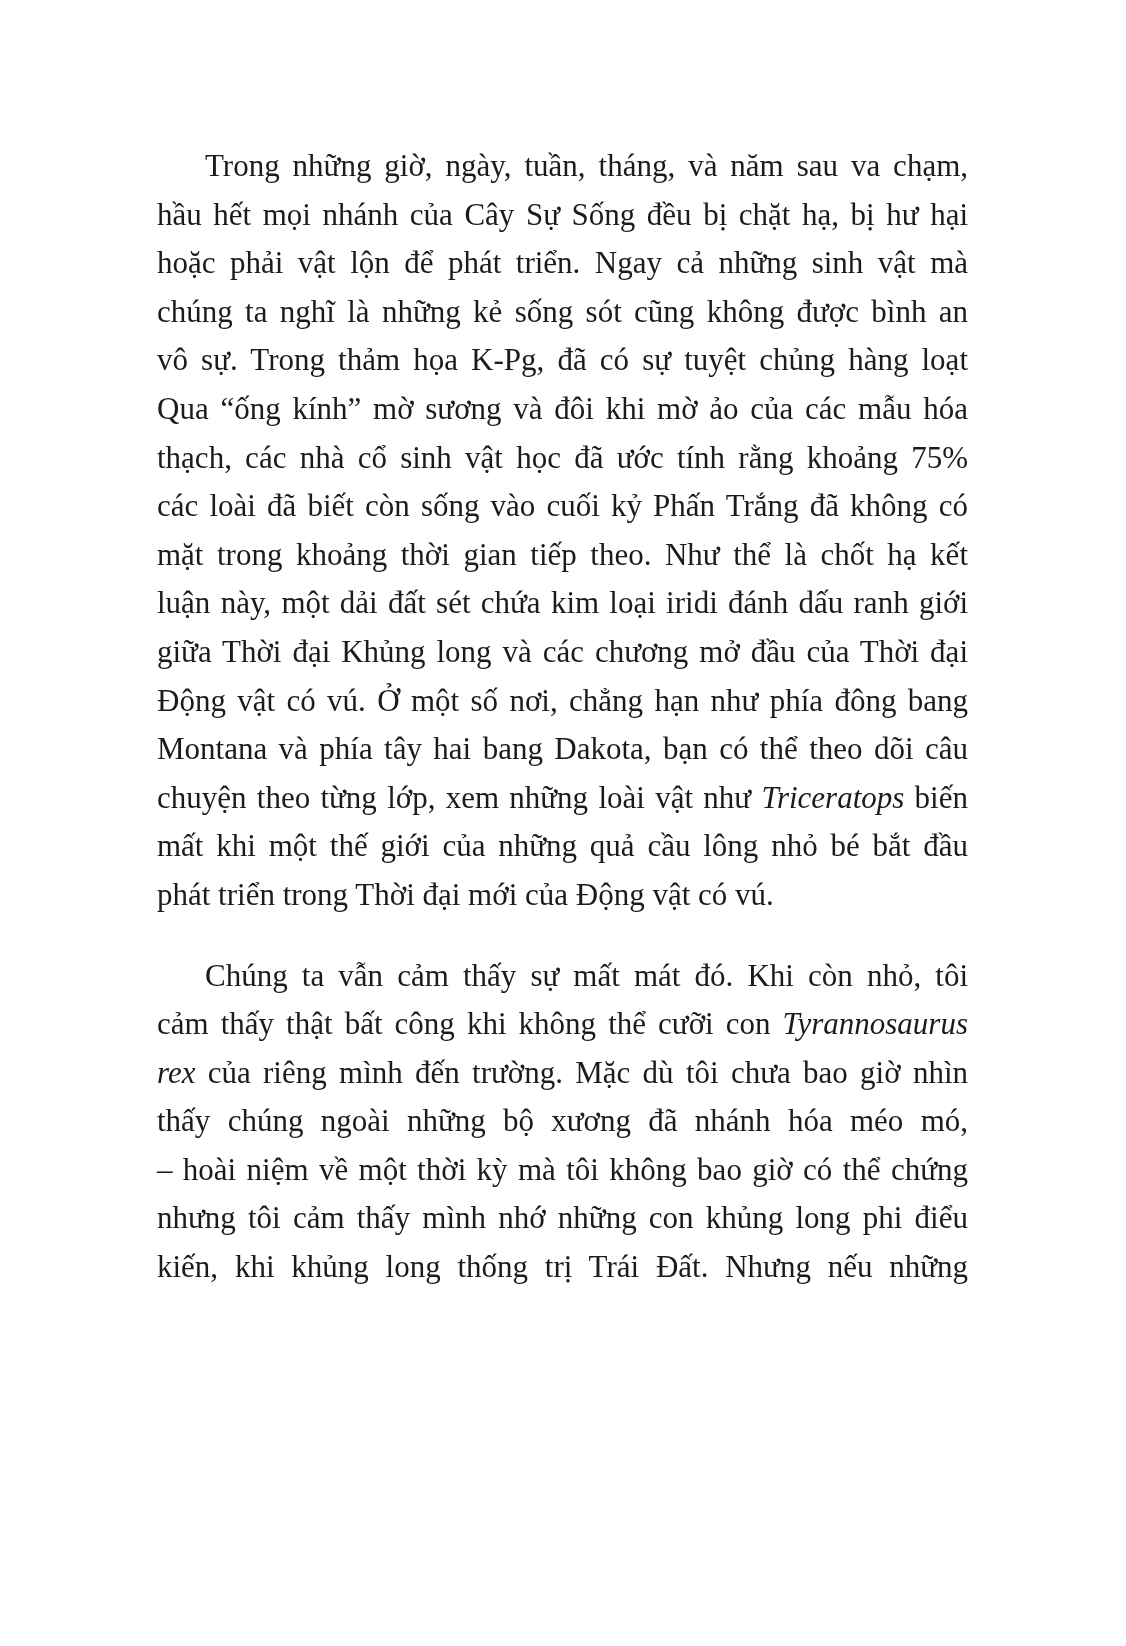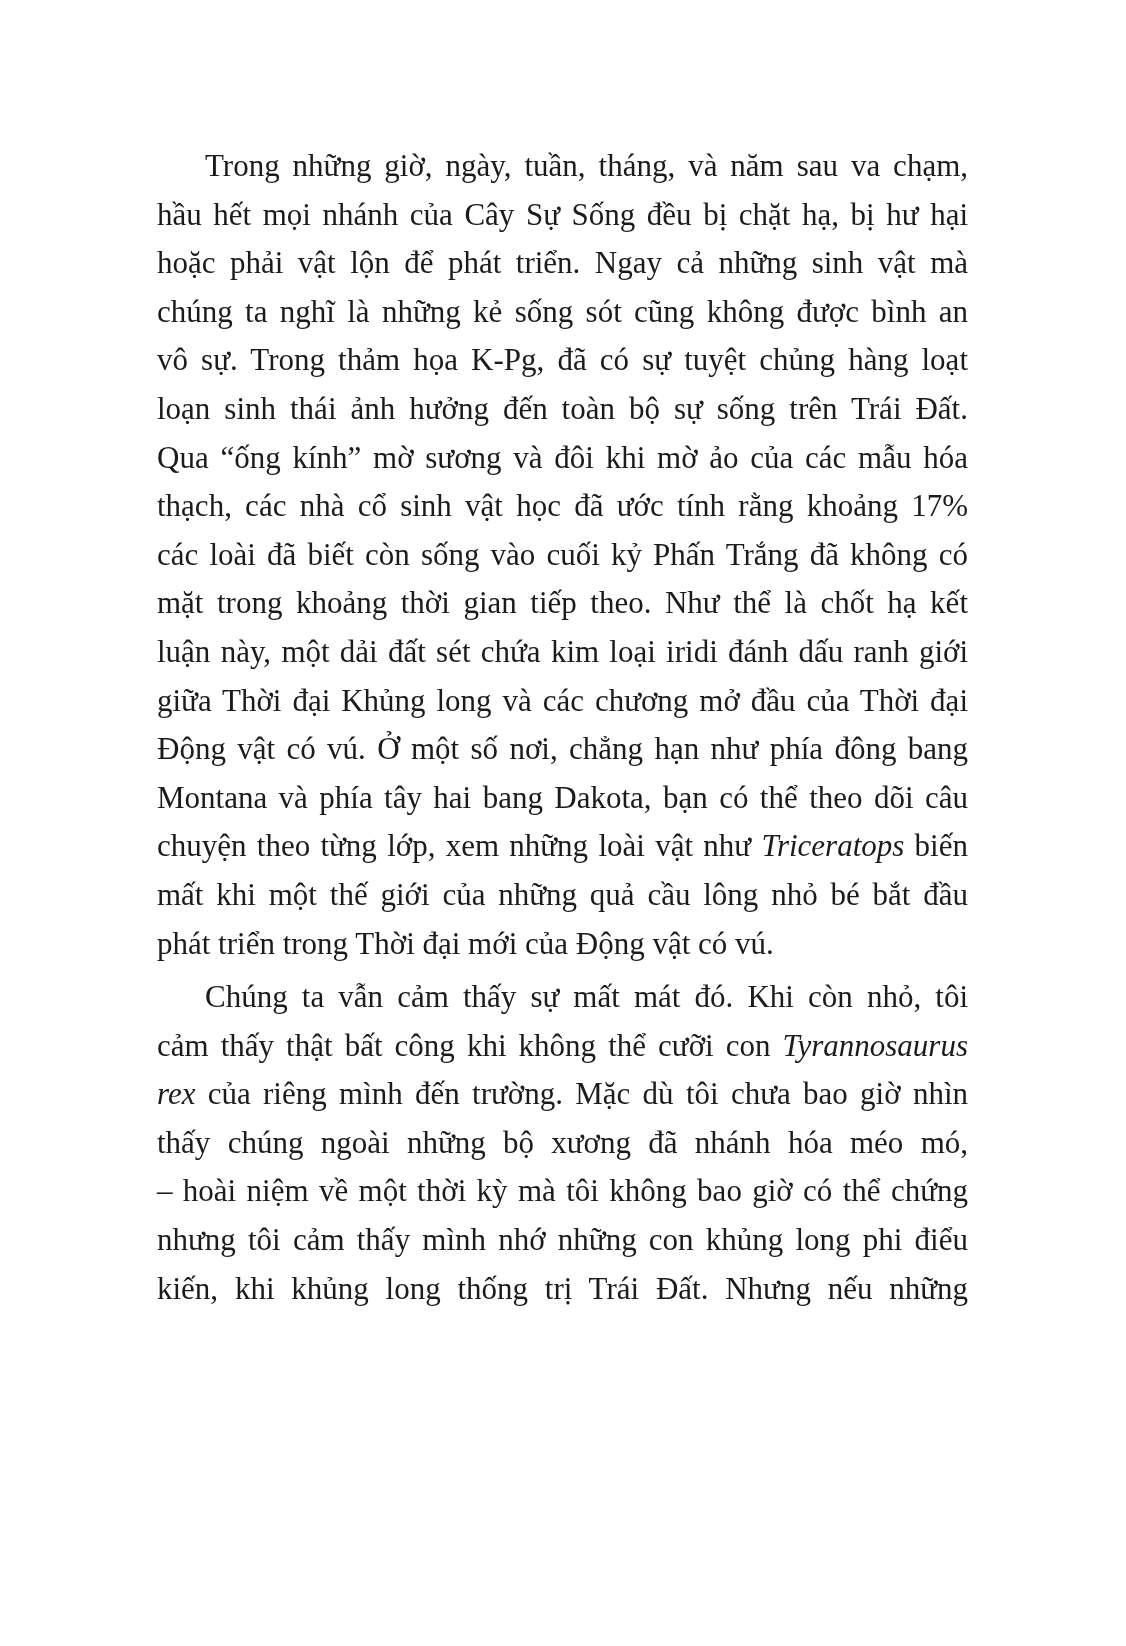--- a/index.html
+++ b/index.html
@@ -18,21 +18,21 @@
   }
   .text-block {
     position: absolute;
     left: 157px;
     top: 142px;
     width: 811px;
     font-size: 31px;
     line-height: 48.6px;
   }
   .paragraph + .paragraph {
-    margin-top: 5px;
+    margin-top: 32px;
   }
   .line {
     text-align: justify;
     text-align-last: justify;
   }
   .line.no-justify {
     text-align: center;
     text-align-last: left;
   }
   .line.indent {
@@ -74,23 +74,22 @@
 
 <div class="page">
 
   <main class="text-block" id="text-block">
       <div class="paragraph">
         <div class="line indent"><span>Trong những giờ, ngày, tuần, tháng, và năm sau va chạm,</span></div>
         <div class="line"><span>hầu hết mọi nhánh của Cây Sự Sống đều bị chặt hạ, bị hư hại</span></div>
         <div class="line"><span>hoặc phải vật lộn để phát triển. Ngay cả những sinh vật mà</span></div>
         <div class="line"><span>chúng ta nghĩ là những kẻ sống sót cũng không được bình an</span></div>
         <div class="line"><span>vô sự. Trong thảm họa K-Pg, đã có sự tuyệt chủng hàng loạt</span></div>
-        <div class="line"><span>loạn sinh thái ảnh hưởng đến toàn bộ sự sống trên Trái Đất.</span></div>
         <div class="line"><span>Qua “ống kính” mờ sương và đôi khi mờ ảo của các mẫu hóa</span></div>
-        <div class="line"><span>thạch, các nhà cổ sinh vật học đã ước tính rằng khoảng 17%</span></div>
+        <div class="line"><span>thạch, các nhà cổ sinh vật học đã ước tính rằng khoảng 75%</span></div>
         <div class="line"><span>các loài đã biết còn sống vào cuối kỷ Phấn Trắng đã không có</span></div>
         <div class="line"><span>mặt trong khoảng thời gian tiếp theo. Như thể là chốt hạ kết</span></div>
         <div class="line"><span>luận này, một dải đất sét chứa kim loại iridi đánh dấu ranh giới</span></div>
         <div class="line"><span>giữa Thời đại Khủng long và các chương mở đầu của Thời đại</span></div>
         <div class="line"><span>Động vật có vú. Ở một số nơi, chẳng hạn như phía đông bang</span></div>
         <div class="line"><span>Montana và phía tây hai bang Dakota, bạn có thể theo dõi câu</span></div>
         <div class="line"><span>chuyện theo từng lớp, xem những loài vật như </span><em>Triceratops</em><span> biến</span></div>
         <div class="line"><span>mất khi một thế giới của những quả cầu lông nhỏ bé bắt đầu</span></div>
         <div class="line no-justify"><span>phát triển trong Thời đại mới của Động vật có vú.</span></div>
       </div>

